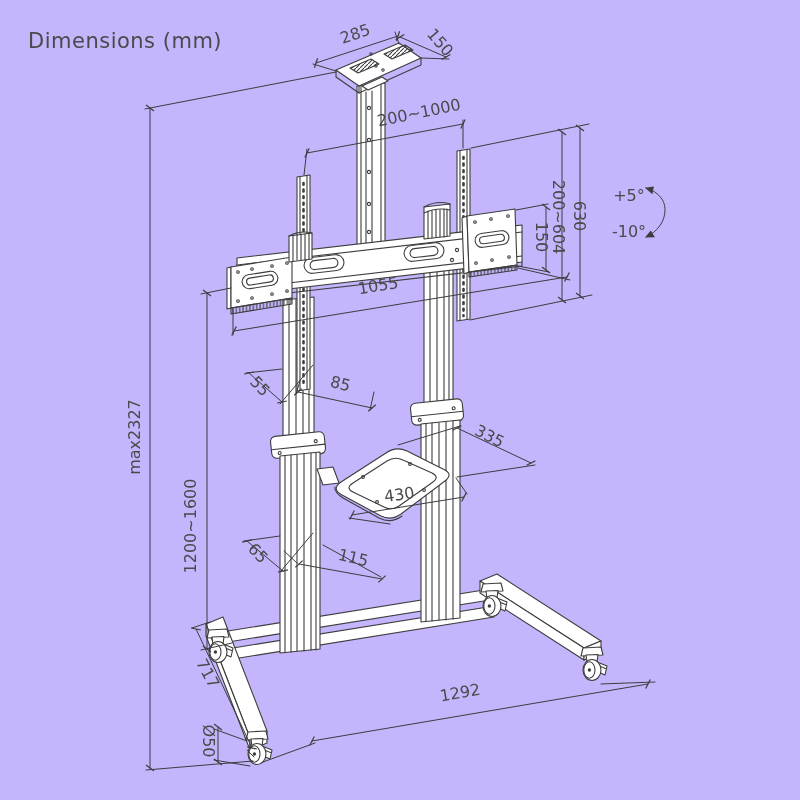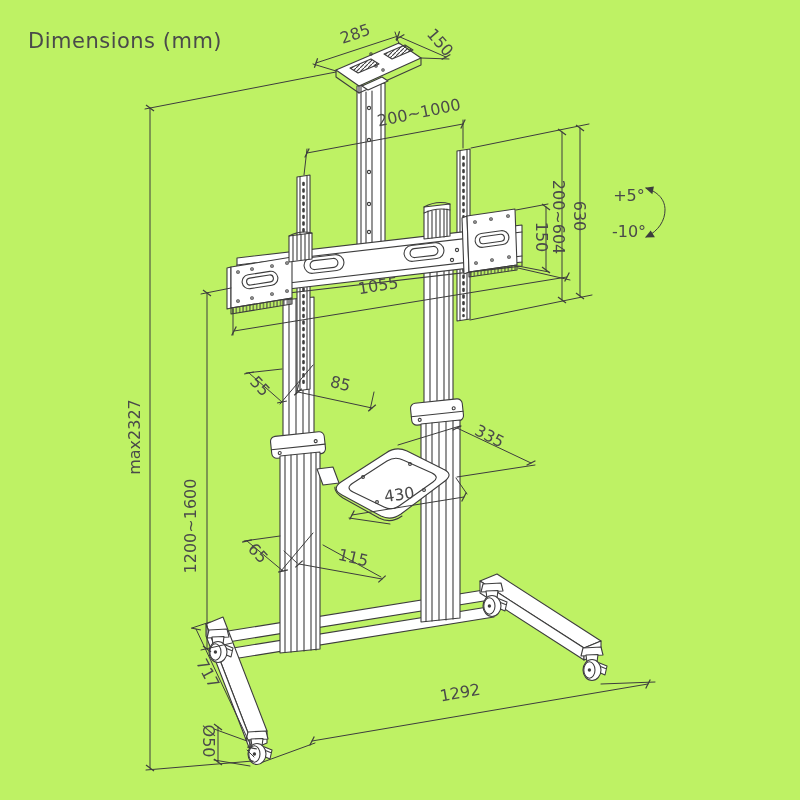--- a/index.html
+++ b/index.html
@@ -1,16 +1,16 @@
 <!DOCTYPE html>
 <html><head>
 <meta charset="utf-8">
 <style>
   html,body{margin:0;padding:0;background:#fff;}
-  .page{position:relative;width:800px;height:800px;background:#bef264;overflow:hidden;
+  .page{position:relative;width:800px;height:800px;background:#c4b5fd;overflow:hidden;
         font-family:"DejaVu Sans", sans-serif;}
   svg text{font-family:"DejaVu Sans", sans-serif;fill:#4a4a4a;}
   .title-text{font-size:21px;letter-spacing:.5px;}
   .dim{font-size:16px;}
 </style>
 </head>
 <body>
 
 <div class="page">
 <svg width="800" height="800" viewBox="0 0 800 800">

